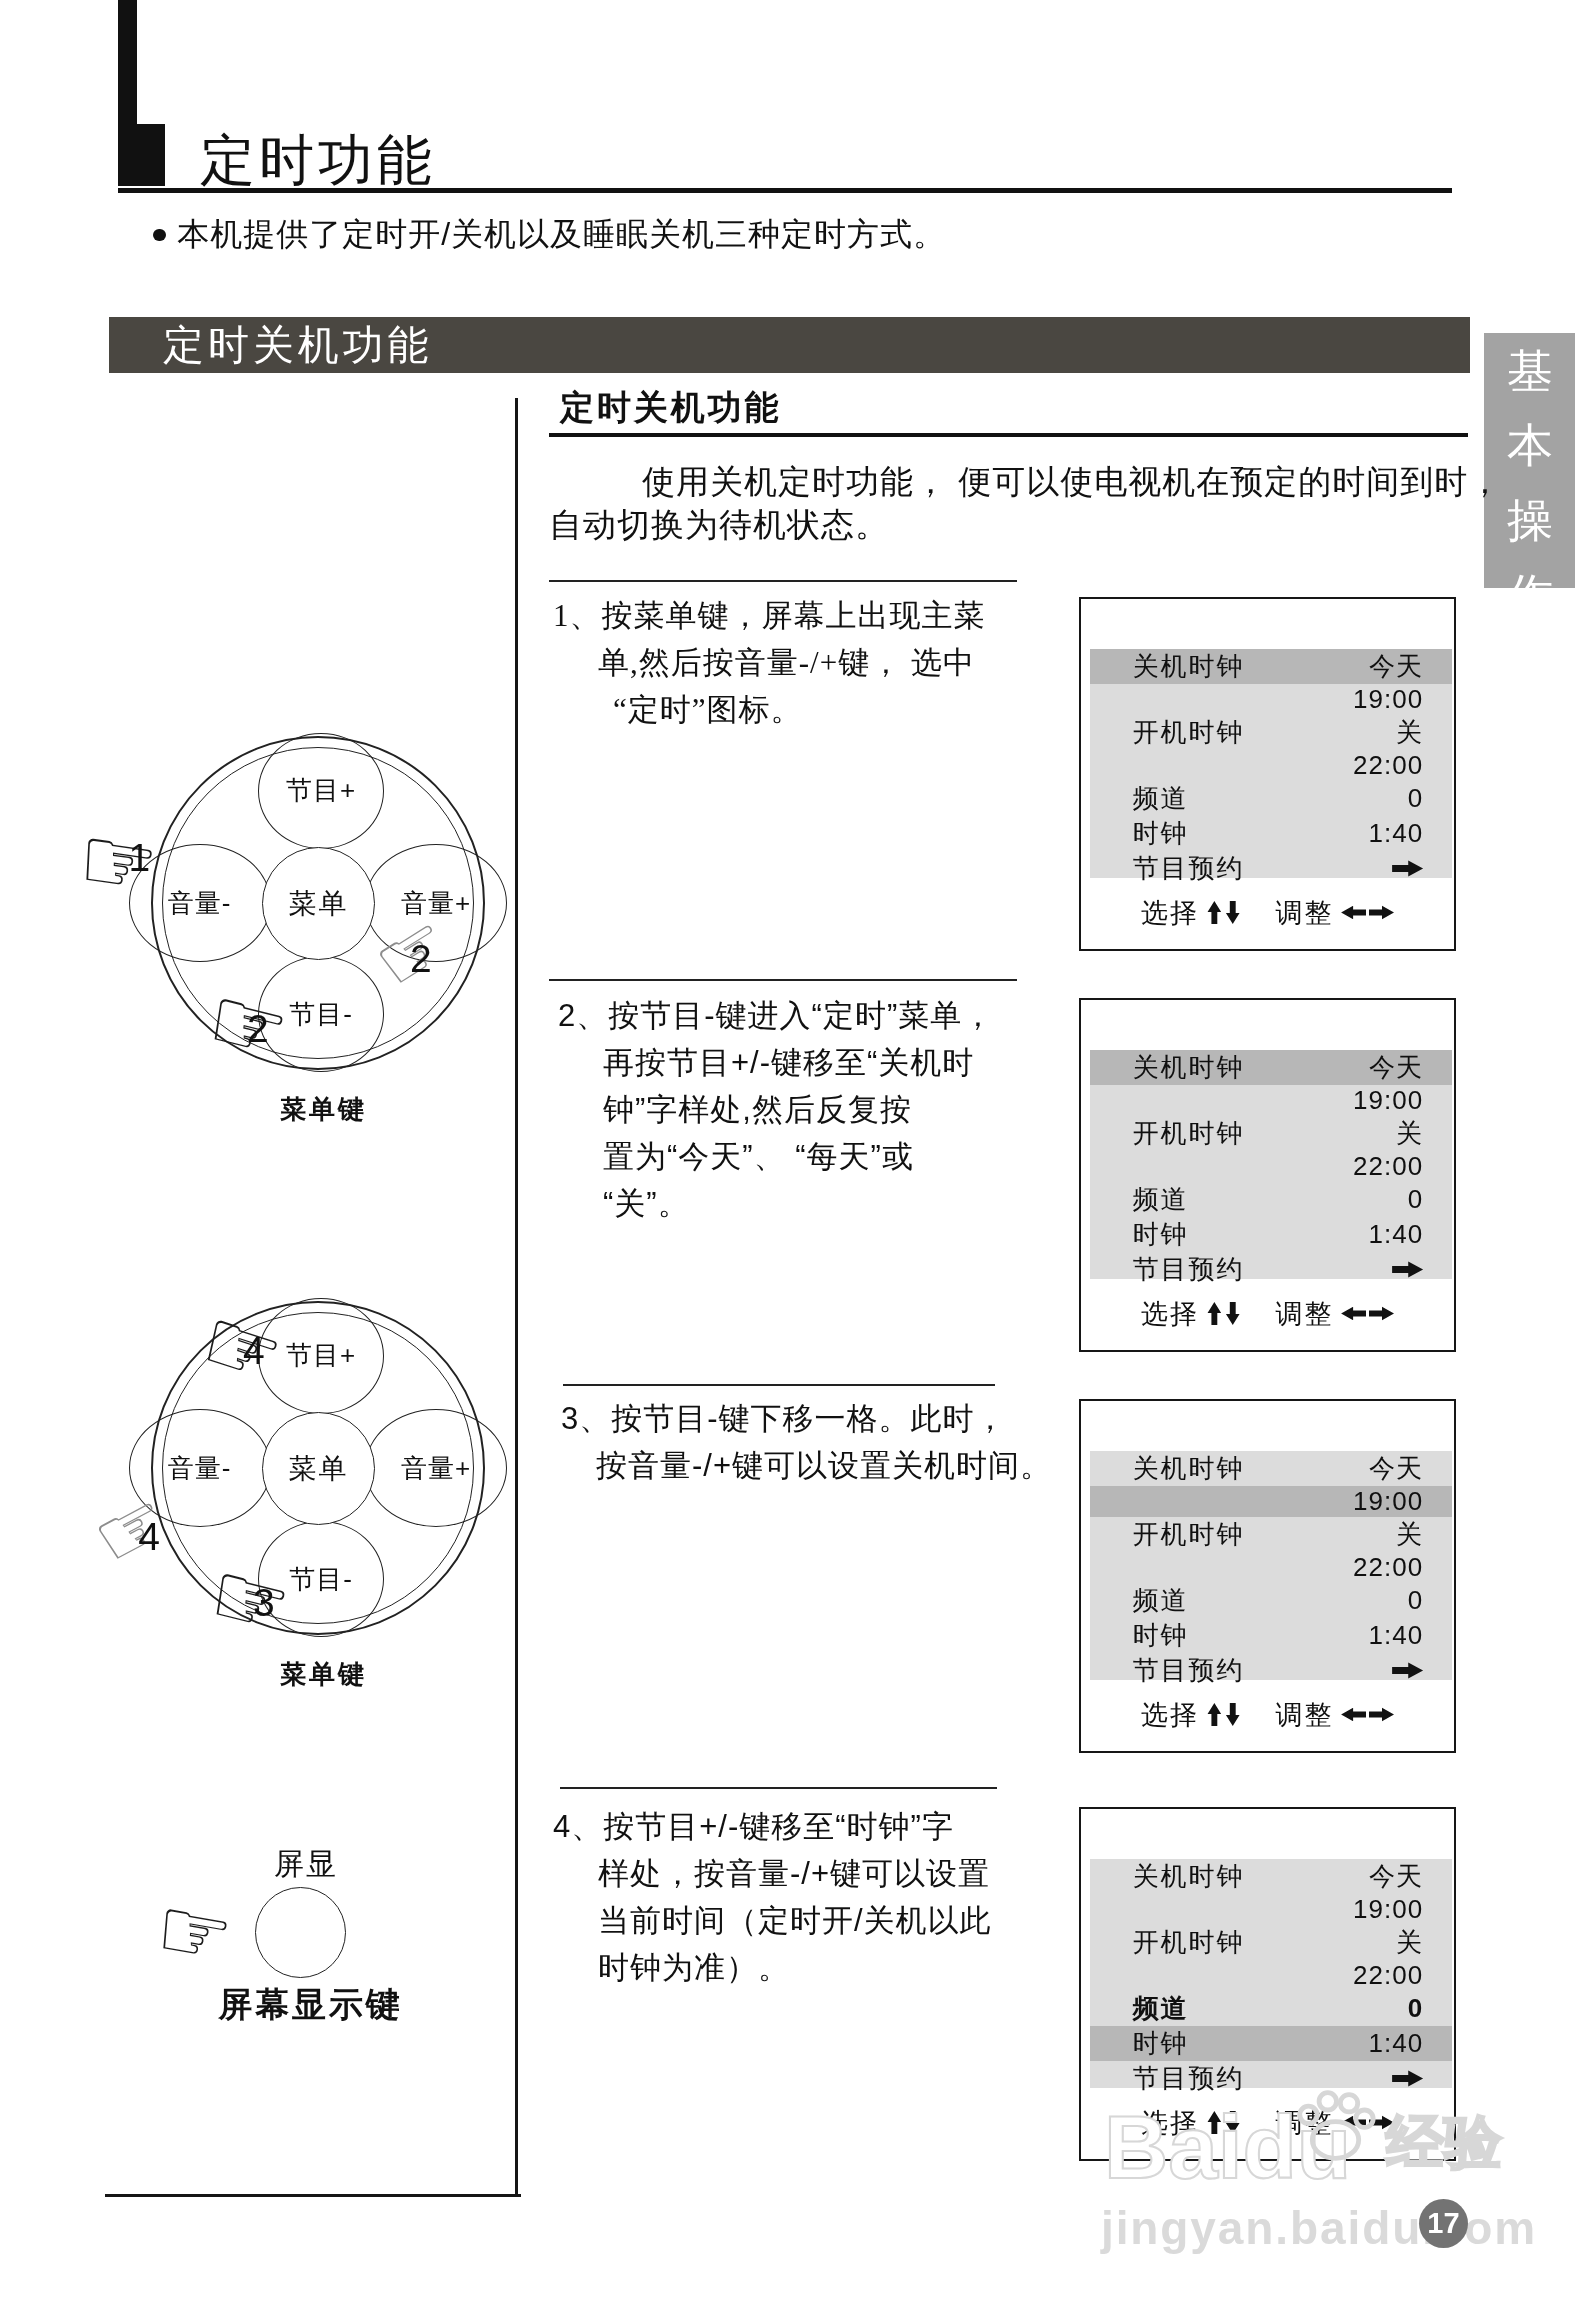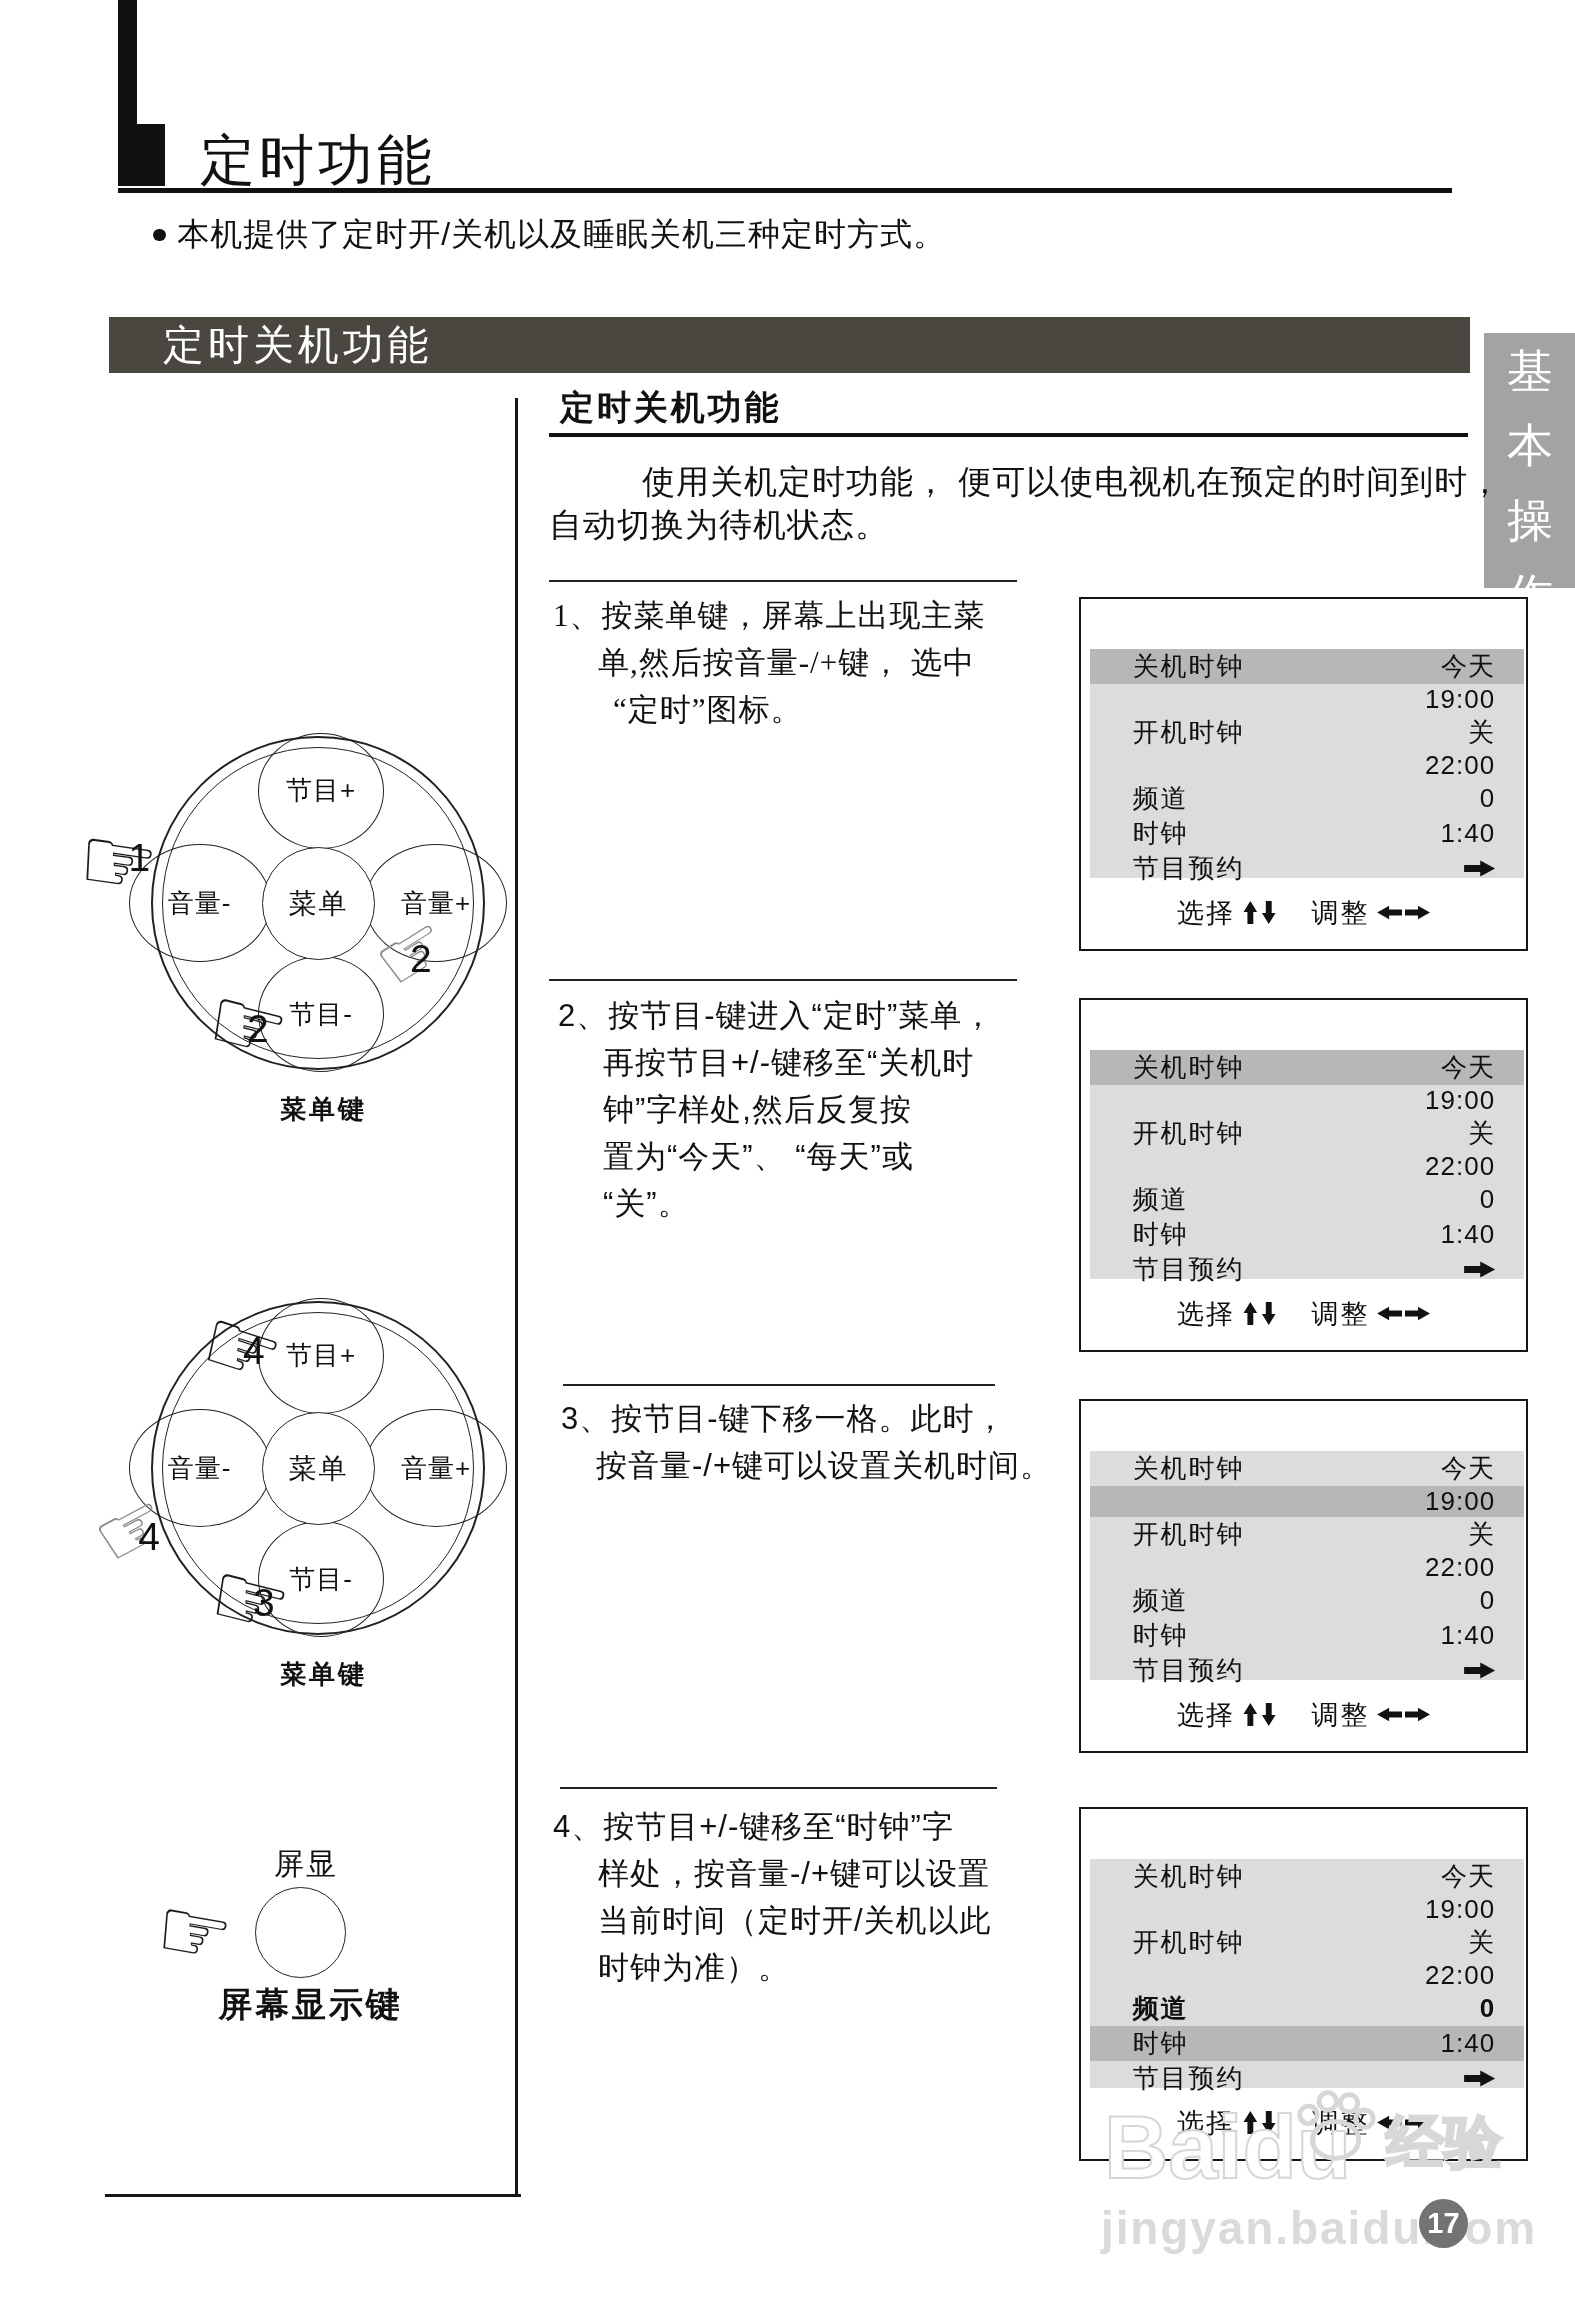--- a/index.html
+++ b/index.html
@@ -30,21 +30,21 @@
   
   .h2title{left:560px;top:385px;font-size:34px;font-weight:600;letter-spacing:2.9px;}
   .h2rule{left:549px;top:433px;width:919px;height:3.9px;background:#111;}
   .para{left:549px;top:460px;width:930px;font-size:33px;line-height:43px;letter-spacing:1px;}
   .para .ind{padding-left:93px;}
   .thinrule{height:1.9px;background:#222;}
   .step{font-size:31px;line-height:47px;letter-spacing:1px;}
   .step div{white-space:nowrap;}
 
   
-  .menubox{position:absolute;left:1079px;width:449px;height:354px;border:2.9px solid #161616;background:#fff;z-index:2;box-sizing:border-box;}
+  .menubox{position:absolute;left:1079px;width:377px;height:354px;border:2.9px solid #161616;background:#fff;z-index:2;box-sizing:border-box;}
   .mpanel{position:absolute;left:8.7px;right:1.9px;top:50px;height:229px;background:#dcdcdc;display:flex;flex-direction:column;}
   .mrow{flex:1;display:flex;align-items:center;font-size:26px;color:#101010;}
   .mrow .lab{margin-left:43px;letter-spacing:1.9px;white-space:nowrap;}
   .mrow .val{margin-left:auto;margin-right:29px;letter-spacing:1px;white-space:nowrap;display:flex;align-items:center;}
   .mrow.hl{background:#b7b7b7;}
   .mrow.boldrow{font-weight:bold;}
   .mfooter{position:absolute;left:0;right:0;top:291px;height:45px;display:flex;justify-content:center;align-items:center;font-size:27px;font-weight:500;letter-spacing:1.9px;}
 
   .ar{display:inline-block;background:#121212;}
   .ar-r{width:25px;height:15.5px;clip-path:polygon(0% 31%,52% 31%,52% 6%,100% 50%,52% 94%,52% 69%,0% 69%);}

